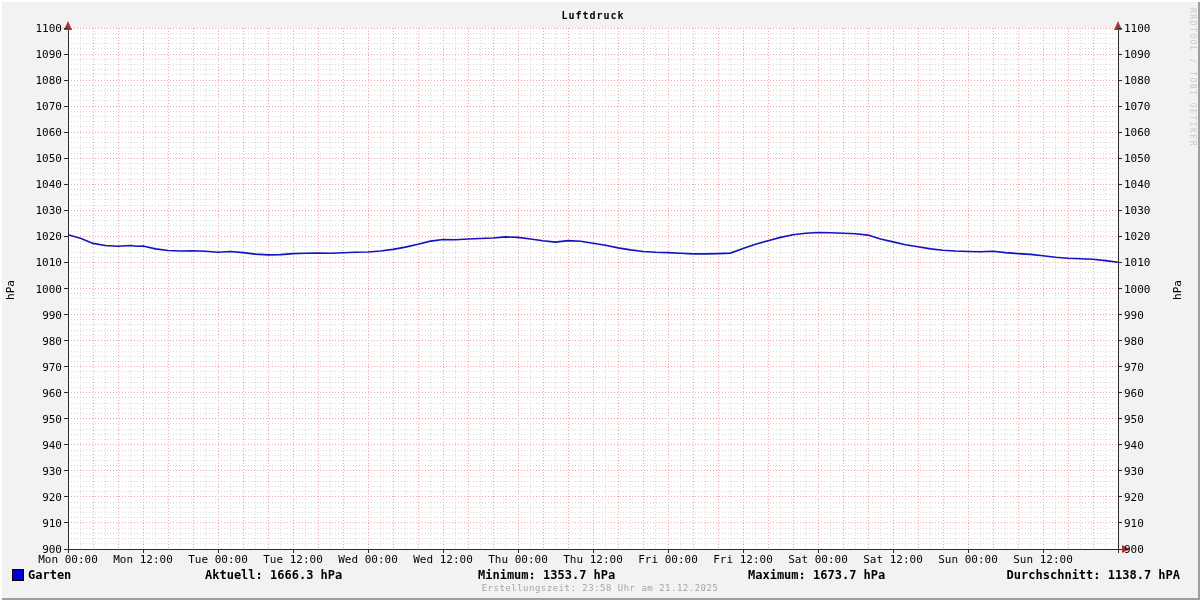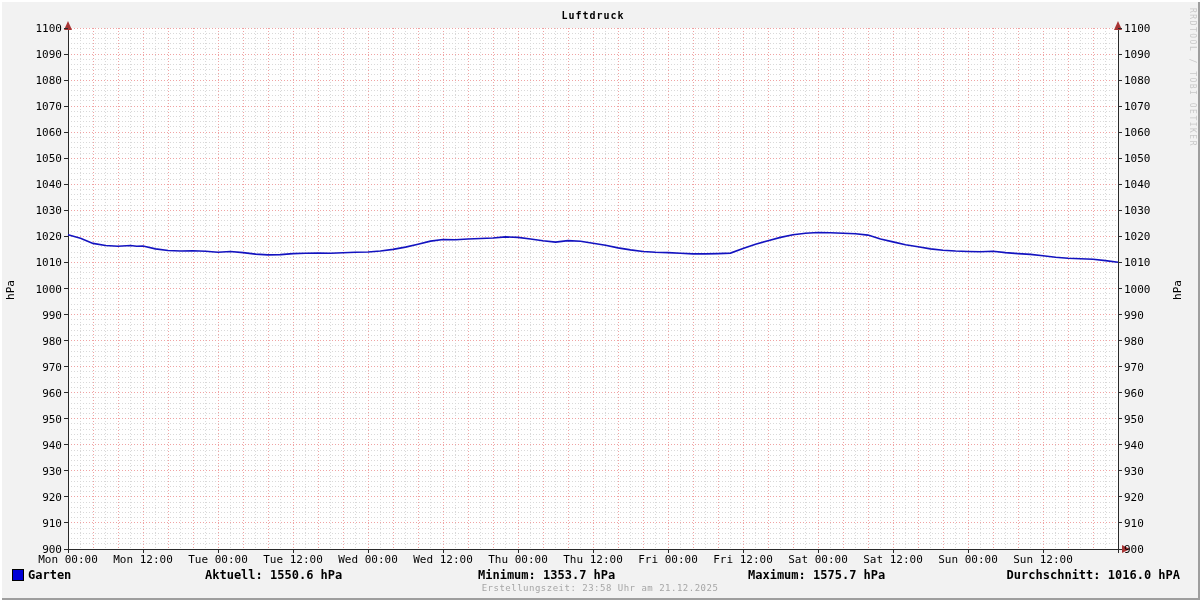--- a/index.html
+++ b/index.html
@@ -348,23 +348,23 @@
       <text x="1043" y="563" text-anchor="middle" font-size="11" fill="#000" font-family="&quot;DejaVu Sans Mono&quot;,&quot;Liberation Mono&quot;,monospace">Sun 12:00</text>
       <line x1="1118" y1="549" x2="1118" y2="553" stroke="#2a2a2a" stroke-width="1" shape-rendering="crispEdges"></line>
       <text x="14" y="290" text-anchor="middle" font-size="11" fill="#000" font-family="&quot;DejaVu Sans Mono&quot;,&quot;Liberation Mono&quot;,monospace" transform="rotate(-90 14 290)">hPa</text>
       <text x="1181" y="290" text-anchor="middle" font-size="11" fill="#000" font-family="&quot;DejaVu Sans Mono&quot;,&quot;Liberation Mono&quot;,monospace" transform="rotate(-90 1181 290)">hPa</text>
       <polyline points="68.0,234.8 80.5,238.2 93.0,243.4 105.5,245.5 118.0,246.3 130.6,245.5 136.7,246.3 143.0,246.0 155.4,248.9 168.1,250.5 180.5,251.0 192.9,250.7 205.6,251.2 218.0,252.3 230.4,251.5 243.1,252.6 255.5,254.1 267.9,254.9 280.6,254.6 293.0,253.6 305.4,253.3 318.1,253.1 330.5,253.3 342.9,252.8 355.6,252.3 368.0,252.0 380.5,251.0 393.0,249.4 405.5,247.1 418.0,244.2 430.5,241.1 443.0,239.5 455.5,239.8 468.0,239.0 480.5,238.5 493.0,238.0 505.5,236.9 518.0,237.4 530.5,239.0 543.0,240.8 555.5,242.1 568.0,240.6 580.5,241.3 593.0,243.2 605.5,245.3 618.0,247.9 630.5,249.9 643.0,251.5 655.5,252.3 668.0,252.6 680.5,253.3 693.0,253.9 705.5,253.9 718.0,253.6 730.5,253.1 743.0,248.6 755.5,244.2 768.0,240.8 780.5,237.4 793.0,234.8 805.5,233.3 818.0,232.5 830.5,232.8 843.0,233.3 855.5,233.8 868.0,235.1 880.5,239.0 893.0,241.9 905.5,244.7 918.0,246.8 930.5,248.9 943.0,250.2 955.5,251.0 968.0,251.5 980.5,251.8 993.0,251.2 1005.5,252.6 1018.0,253.6 1030.5,254.4 1043.0,255.7 1055.5,257.2 1068.0,258.3 1080.5,258.8 1093.0,259.3 1105.5,260.6 1118.0,262.2" fill="none" stroke="#1313c0" stroke-width="1.6"></polyline>
     </svg>
 
   <div class="legend-row">
     <span class="legend-swatch" style="background: rgb(0, 0, 215);"></span>
     <span class="legend-series">Garten</span>
-    <span class="stat-aktuell">Aktuell: 1550.6 hPa</span>
+    <span class="stat-aktuell">Aktuell: 1666.3 hPa</span>
     <span class="stat-minimum">Minimum: 1353.7 hPa</span>
-    <span class="stat-maximum">Maximum: 1575.7 hPa</span>
-    <span class="stat-durchschnitt">Durchschnitt: 1016.0 hPA</span>
+    <span class="stat-maximum">Maximum: 1673.7 hPa</span>
+    <span class="stat-durchschnitt">Durchschnitt: 1138.7 hPA</span>
   </div>
 
   <div class="footer-note">Erstellungszeit: 23:58 Uhr am 21.12.2025</div>
 
   <div class="watermark">RRDTOOL / TOBI OETIKER</div>
 
 </div>
 
 </body></html>

